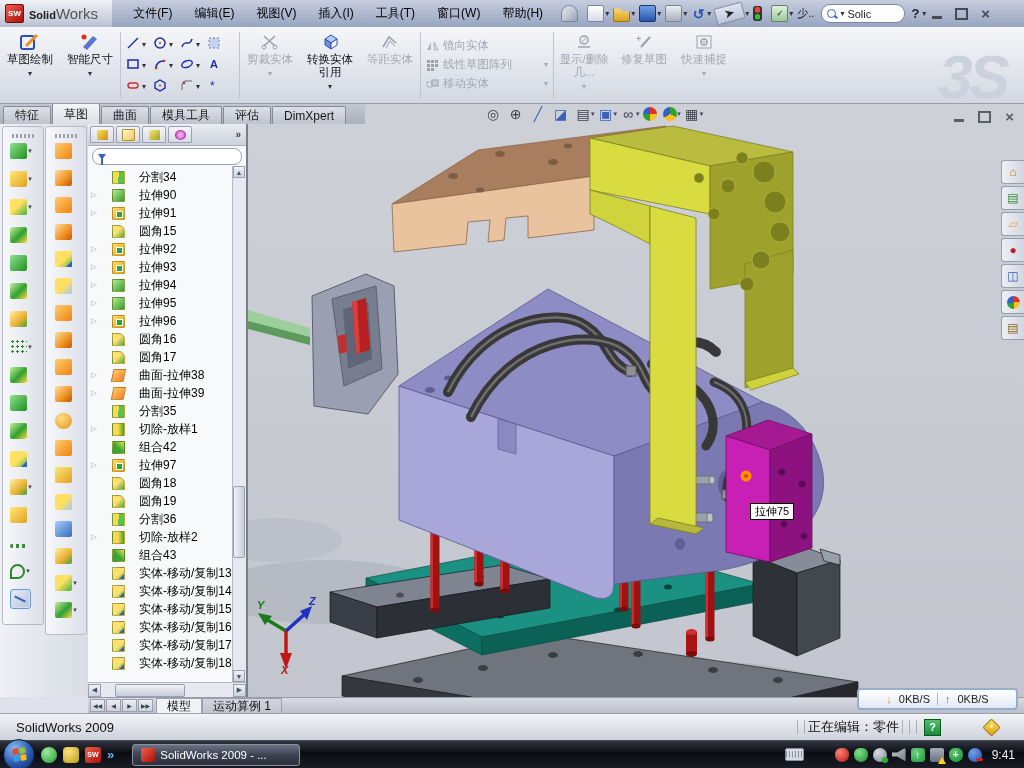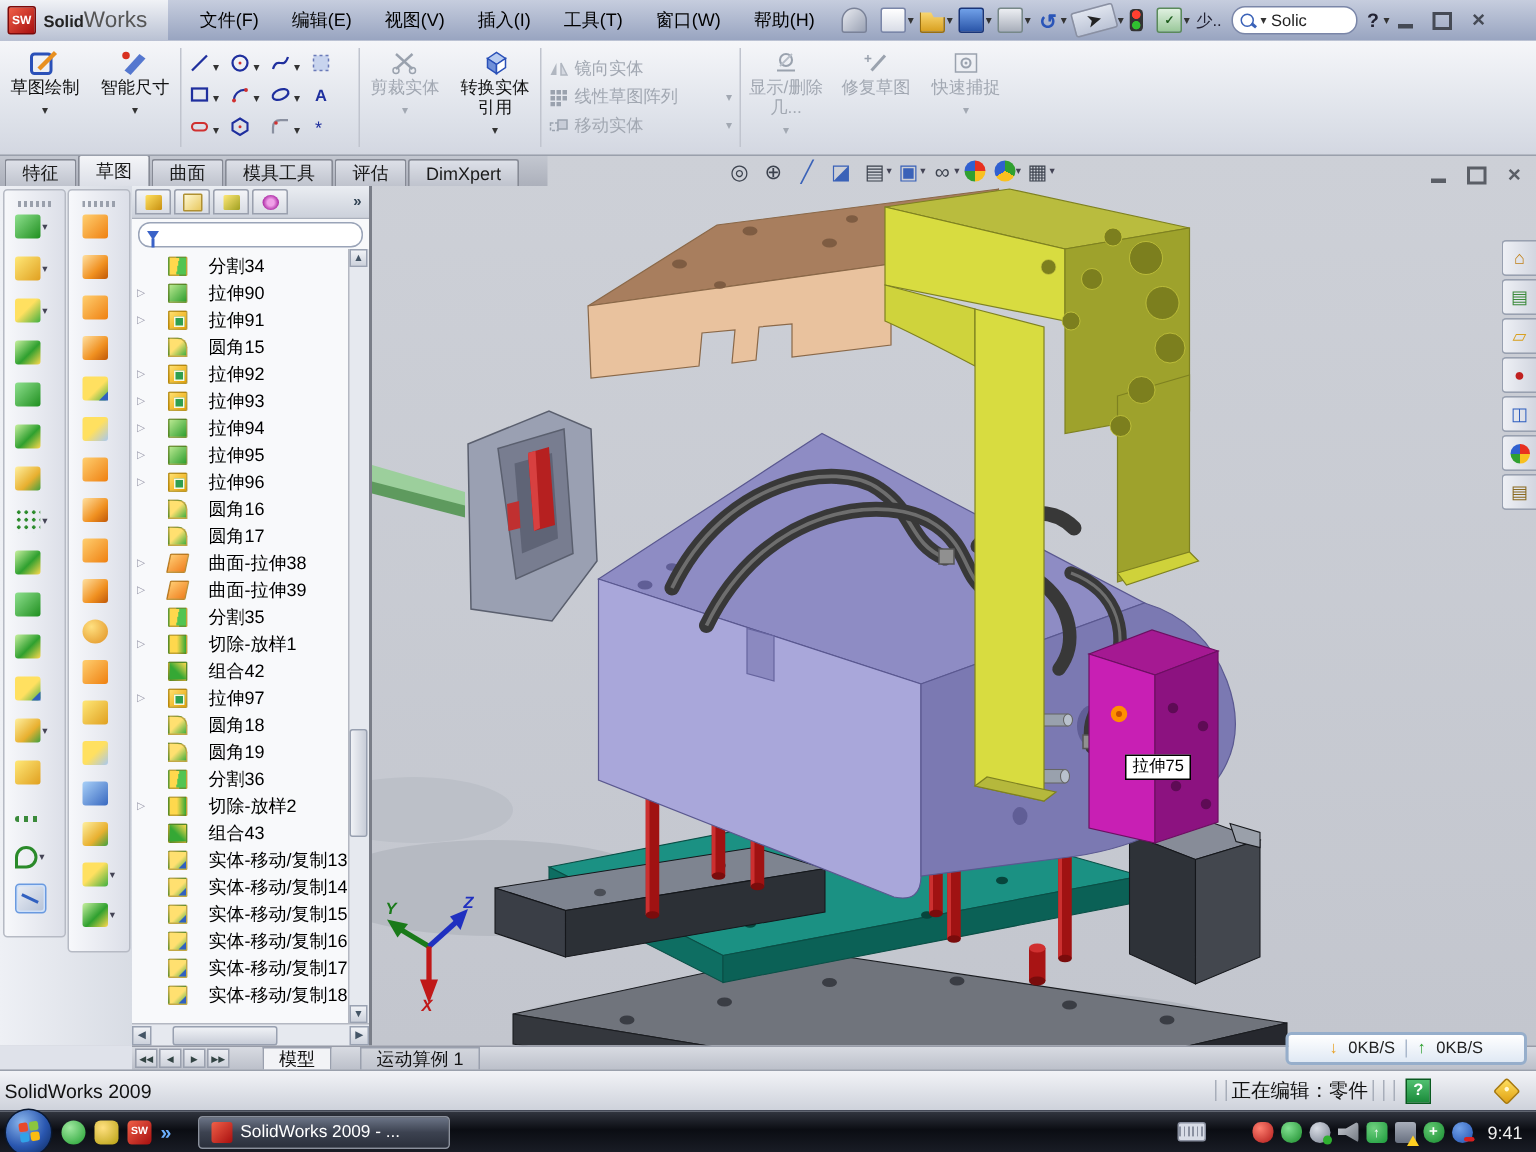--- a/index.html
+++ b/index.html
@@ -179,26 +179,26 @@
   .nup{color:#2fa030;font-weight:bold;}
   .ndiv{width:1px;height:12px;background:#aab8cc;}
   
   .bband2{position:absolute;left:0;top:697px;width:88px;height:16px;background:#dfe2ea;z-index:10;}
   .bband{position:absolute;left:88px;top:697px;width:936px;height:16px;
     background:linear-gradient(#d8dbe2,#bcc0ca);border-top:1px solid #989ca8;display:flex;align-items:stretch;z-index:10;box-sizing:border-box;}
   .bnav{display:flex;gap:1px;padding:1px 3px 1px 2px;}
   .bnavbtn{width:15px;background:linear-gradient(#eceef3,#cdd1da);border:1px solid #9aa0ae;font-size:6px;
     display:flex;align-items:center;justify-content:center;color:#344;box-sizing:border-box;}
   .btab{padding:0 10px;font-size:12px;display:flex;align-items:center;border:1px solid #9aa0ae;border-bottom:none;
-    background:linear-gradient(#d2d5dc,#c0c4ce);color:#111;white-space:nowrap;margin-left:19px;}
+    background:linear-gradient(#d2d5dc,#c0c4ce);color:#111;white-space:nowrap;}
   .btab.active{background:#f2f3f6;}
   
   .sbar{position:absolute;left:0;top:713px;width:1024px;height:27px;box-sizing:border-box;
     background:linear-gradient(#f2f3f7,#ced2db);border-top:1px solid #9aa0ac;display:flex;
-    align-items:center;font-size:13px;color:#111;padding:0 3px;z-index:11;}
+    align-items:center;font-size:13px;color:#111;padding:0 16px;z-index:11;}
   .sspacer{flex:1;}
   .ssep{width:1px;height:14px;background:#a8aeba;margin:0 3px;}
   .helpchip{width:15px;height:15px;background:linear-gradient(#50c070,#1a8a3a);border:1px solid #0a5a20;
     color:#fff;font-size:11px;font-weight:bold;display:flex;align-items:center;justify-content:center;margin:0 4px;}
   .tagicon{width:11px;height:11px;background:linear-gradient(135deg,#ffe060,#e0a010);border:1px solid #a87808;
     transform:rotate(45deg);border-radius:2px;margin:0 10px 0 40px;position:relative;}
   .tagicon::after{content:"";position:absolute;left:3px;top:3px;width:3px;height:3px;border-radius:50%;background:#fff8d0;}
   
   .tbar{position:absolute;left:0;top:740px;width:1024px;height:28px;
     background:linear-gradient(#31353f,#0b0d13 45%,#191c25);border-top:1px solid #454a58;
@@ -321,20 +321,21 @@
     <span class="helpq">?</span>
     <span class="caret">▾</span>
     <div class="twin">
       <div class="wb-min"></div>
       <div class="wb-rest"></div>
       <div class="wb-close">×</div>
     </div>
   </div>
 
   <div class="ribbon">
+    <div class="wmark">3S</div>
 
     <div class="rsec">
       <div class="rbig">
         <span class="rico">
           <svg width="20" height="18">
               <rect x="1" y="3" width="13" height="13" fill="none" stroke="#2a50b8" stroke-width="2" rx="2"></rect>
               <line x1="6" y1="13" x2="17" y2="2" stroke="#e89020" stroke-width="3"></line>
             </svg>
         </span>
         <span>草图绘制</span>
@@ -452,20 +453,31 @@
       <div class="rbig">
         <span class="rico">
           <svg width="20" height="18">
               <polygon points="5,6 11,2 17,6 11,10" fill="#b8ccf0" stroke="#2a50b8"></polygon>
               <polygon points="5,6 11,10 11,16 5,12" fill="#7090d8" stroke="#2a50b8"></polygon>
               <polygon points="11,10 17,6 17,12 11,16" fill="#ffffff" stroke="#2a50b8"></polygon>
             </svg>
         </span>
         <span>转换实体引用</span>
         <span class="caret">▾</span>
+      </div>
+    </div>
+    <div class="rsec">
+      <div class="rbig dis">
+        <span class="rico">
+          <svg width="18" height="16">
+              <path d="M2,13 L8,3 L15,9" fill="none" stroke="#9aa2ae" stroke-width="1.6"></path>
+              <path d="M5,14 L9,7 L14,12" fill="none" stroke="#bcc2cc" stroke-width="1.6"></path>
+            </svg>
+        </span>
+        <span>等距实体</span>
       </div>
     </div>
     <div class="rsep"></div>
 
     <div class="rsec">
       <div class="rlist">
         <div class="rlrow">
           <span class="gchip"><svg width="13" height="12">
                 <polygon points="1,10 5,2 5,10" fill="#b0b6c0"></polygon>
                 <polygon points="12,10 8,2 8,10" fill="#d4d8e0" stroke="#b0b6c0"></polygon>

